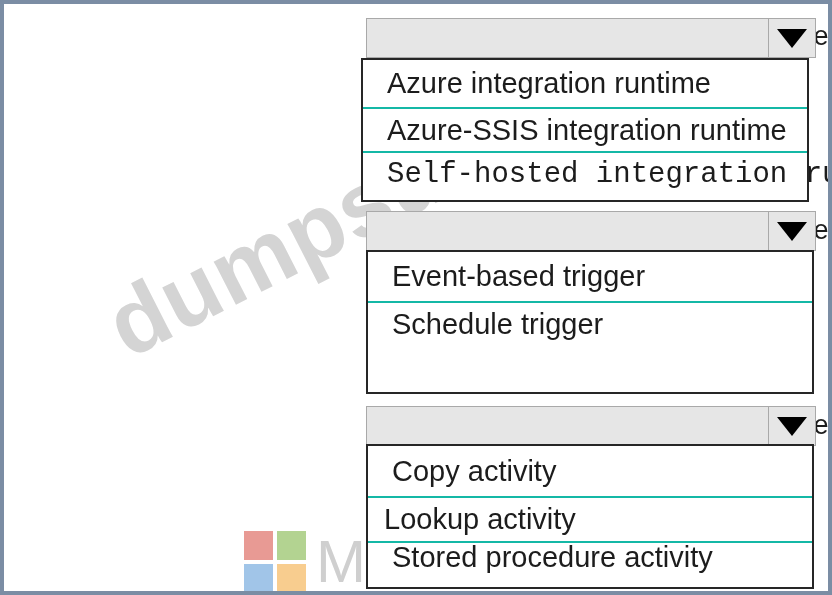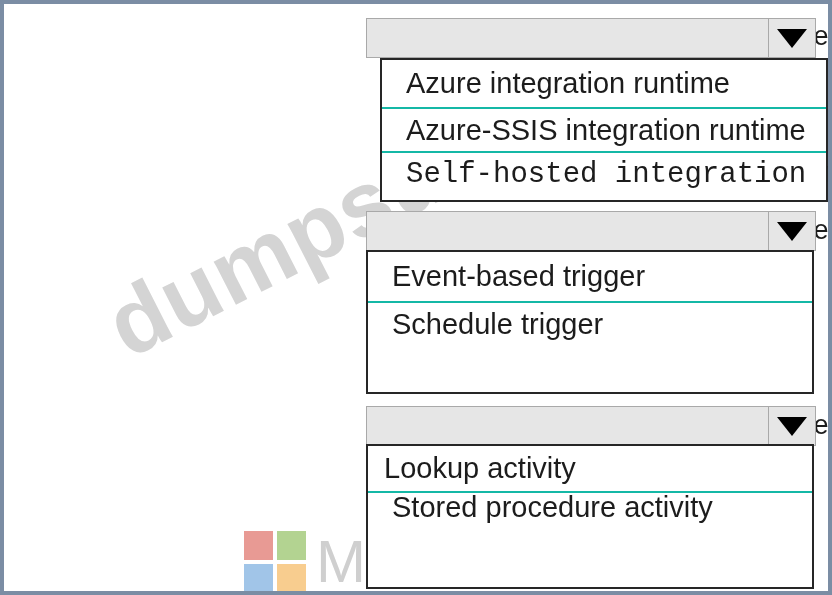--- a/index.html
+++ b/index.html
@@ -155,21 +155,21 @@
 
       <div class="field-label" style="top:17px;">Integration runtime type:</div>
 
       <div class="combo" style="left:362px; top:14px; width:450px;">
         <div class="combo-value"></div>
         <div class="combo-arrow">
           <span class="tri"></span>
         </div>
       </div>
 
-      <div class="listbox" style="left:376px; top:54px; width:448px; height:144px;">
+      <div class="listbox" style="left:357px; top:54px; width:448px; height:144px;">
         <div class="list-item" style="height:47px;">Azure integration runtime</div>
         <div class="list-item" style="height:44px;">Azure-SSIS integration runtime</div>
         <div class="list-item" style="height:44px;font-family:Liberation Mono, monospace;">Self-hosted integration runtime</div>
       </div>
     </div>
 
     <div class="field-group" style="left:0; top:200px; width:832px; height:195px;">
 
       <div class="field-label" style="top:11px;">Trigger type:</div>
 
@@ -191,19 +191,20 @@
       <div class="field-label" style="top:11px;">Activity type:</div>
 
       <div class="combo" style="left:362px; top:7px; width:450px;">
         <div class="combo-value"></div>
         <div class="combo-arrow">
           <span class="tri"></span>
         </div>
       </div>
 
       <div class="listbox" style="left:362px; top:45px; width:448px; height:145px;">
+        <div class="list-item" style="height:50px;">Copy activity</div>
         <div class="list-item" style="height:45px;padding-left:16px;">Lookup activity</div>
         <div class="list-item" style="height:31px;">Stored procedure activity</div>
       </div>
     </div>
 
   </div>
 </div>
 
 </body></html>

